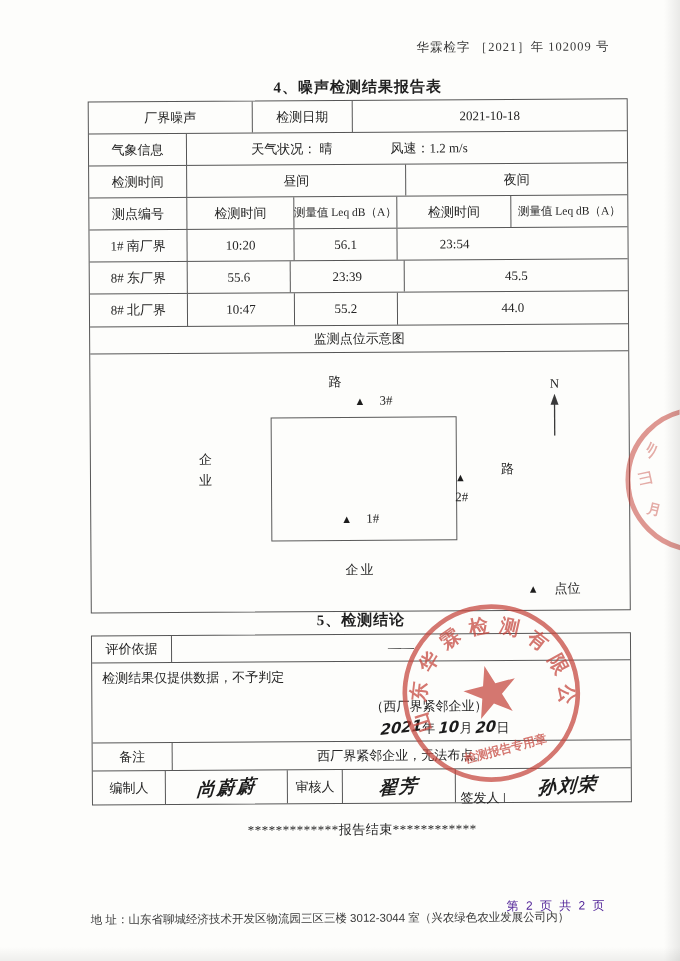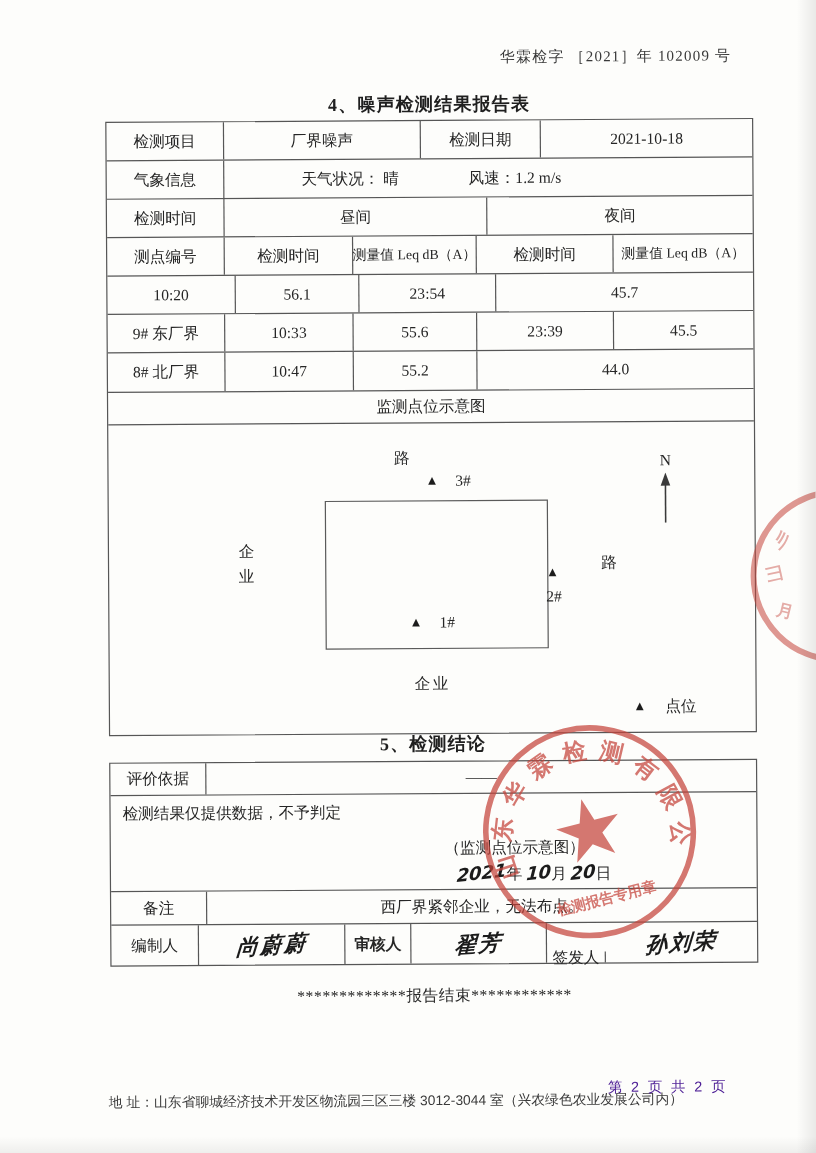--- a/index.html
+++ b/index.html
@@ -24,21 +24,21 @@
   .trow:last-child { border-bottom:none; }
   .tc { display:flex; align-items:center; justify-content:center; font-size:13px;
         border-right:1px solid #565656; white-space:nowrap; }
   .tc:last-child { border-right:none; }
   .h32 { height:32px; } .h33 { height:33px; } .h27 { height:27px; } .h28 { height:28px; } .h80 { height:80px; }
 
   .w98{width:98px;} .w164{width:164px;} .w100{width:100px;font-family:Liberation Mono, monospace;} .w178{flex:1;}
   .w219{width:219px;} .w221{flex:1;}
   .w107{width:107px;} .w103{width:103px;} .w114{width:114px;} .w118{flex:1;}
   .w80{width:80px;font-family:Liberation Mono, monospace;} .wrest{flex:1;}
-  .w73{width:73px;} .w122{width:122px;} .w55{width:55px;font-weight:bold;} .w113{width:113px;} .w49{width:49px;margin-top:24px;} .w126{flex:1;}
+  .w73{width:73px;} .w122{width:122px;} .w55{width:55px;} .w113{width:113px;} .w49{width:49px;margin-top:24px;} .w126{flex:1;}
   .small { font-size:11.5px; }
 
   .weather-cell { justify-content:center; gap:58px; padding-right:95px; }
   .diagram-title { font-size:13px; }
 
   
   .dgm { position:relative; height:258px; font-size:13px; }
   .dgm .abs { position:absolute; }
   .tri { font-size:11px; color:#1c1c1c; line-height:1; }
   .d-rect { left:180px; top:64px; width:186px; height:124px; border:1px solid #5a5a5a; }
@@ -79,21 +79,20 @@
 
 <div class="page">
   <div class="sheet">
 
     <div class="ref">华霖检字 ［2021］年 102009 号</div>
 
     <div class="sec-title t4">4、噪声检测结果报告表</div>
 
     <div class="tbl tbl1">
       <div class="trow h32">
-        <div class="tc w98">检测项目</div>
         <div class="tc w164">厂界噪声</div>
         <div class="tc w100">检测日期</div>
         <div class="tc w178">2021-10-18</div>
       </div>
       <div class="trow h32">
         <div class="tc w98">气象信息</div>
         <div class="tc wrest weather-cell">
           <span>天气状况：  晴</span>
           <span>风速：1.2  m/s</span>
         </div>
@@ -104,28 +103,27 @@
         <div class="tc w221">夜间</div>
       </div>
       <div class="trow h32">
         <div class="tc w98">测点编号</div>
         <div class="tc w107">检测时间</div>
         <div class="tc w103 small">测量值 Leq dB（A）</div>
         <div class="tc w114">检测时间</div>
         <div class="tc w118 small">测量值 Leq dB（A）</div>
       </div>
       <div class="trow h32">
+        <div class="tc w98">1#  南厂界</div>
         <div class="tc w107">10:20</div>
         <div class="tc w103">56.1</div>
         <div class="tc w114">23:54</div>
-        <div class="tc w118">45.7</div>
-      </div>
-      <div class="trow h32">
-        <div class="tc w98">9#  东厂界</div>
-        <div class="tc w107">10:33</div>
+      </div>
+      <div class="trow h32">
+        <div class="tc w98">8#  东厂界</div>
         <div class="tc w103">55.6</div>
         <div class="tc w114">23:39</div>
         <div class="tc w118">45.5</div>
       </div>
       <div class="trow h33">
         <div class="tc w98">8#  北厂界</div>
         <div class="tc w107">10:47</div>
         <div class="tc w103">55.2</div>
         <div class="tc w118">44.0</div>
       </div>
@@ -169,21 +167,21 @@
     <div class="sec-title t5">5、检测结论</div>
 
     <div class="tbl tbl2">
       <div class="trow h27">
         <div class="tc w80">评价依据</div>
         <div class="tc wrest">——</div>
       </div>
       <div class="trow h80">
         <div class="tc wrest concl-cell">
           <span>检测结果仅提供数据，不予判定</span>
-          <span class="stamp-caption">（监测点位示意图）</span>
+          <span class="stamp-caption">（西厂界紧邻企业）</span>
           <span class="date-line">
             <span class="hw hw-num">2021</span><span>年</span>
             <span class="hw hw-num">10</span><span>月</span>
             <span class="hw hw-num">20</span><span>日</span>
           </span>
         </div>
       </div>
       <div class="trow h28">
         <div class="tc w80">备注</div>
         <div class="tc wrest">西厂界紧邻企业，无法布点。</div>

